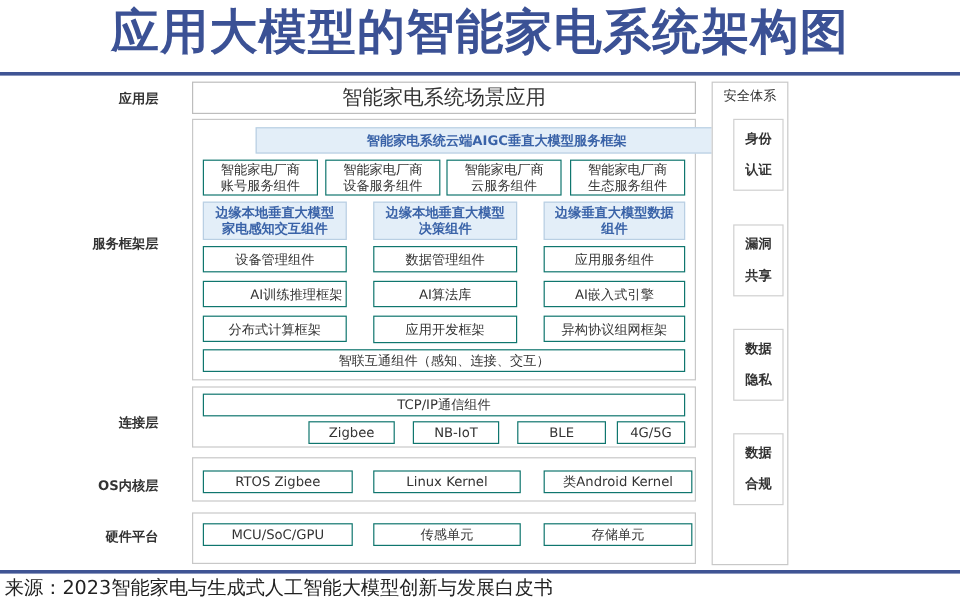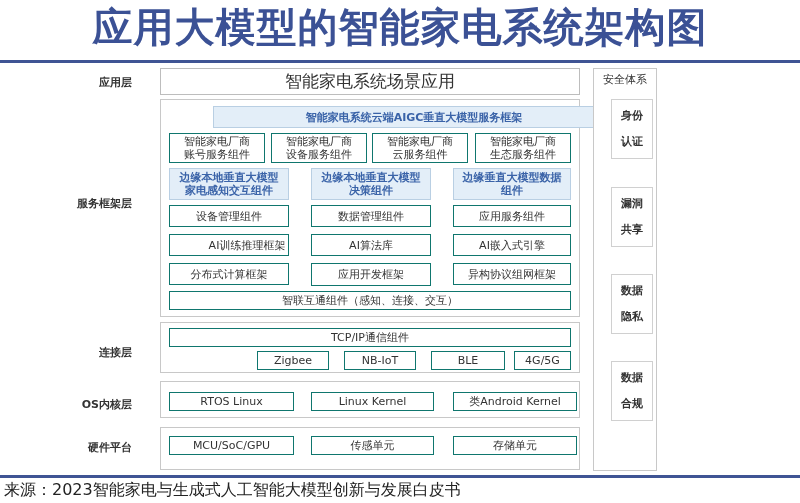--- a/index.html
+++ b/index.html
@@ -105,21 +105,21 @@
   <div class="box" style="left:8px; top:5px; width:402px; height:19px;">TCP/IP通信组件</div>
   <div class="box" style="left:8px; top:42px; width:72px; height:19px;margin-top:26px;">WI-FI</div>
   <div class="box" style="left:96px; top:28px; width:72px; height:19px;">Zigbee</div>
   <div class="box" style="left:183px; top:28px; width:72px; height:19px;">NB-IoT</div>
   <div class="box" style="left:270px; top:28px; width:74px; height:19px;">BLE</div>
   <div class="box" style="left:353px; top:28px; width:57px; height:19px;">4G/5G</div>
 </div>
 
 <div class="layer-label" style="left:52px; top:397px;">OS内核层</div>
 <div class="panel" style="left:160px; top:381px; width:420px; height:37px;">
-  <div class="box" style="left:8px; top:10px; width:125px; height:19px;">RTOS Linux</div>
+  <div class="box" style="left:8px; top:10px; width:125px; height:19px;">RTOS Zigbee</div>
   <div class="box" style="left:150px; top:10px; width:123px; height:19px;">Linux Kernel</div>
   <div class="box" style="left:292px; top:10px; width:124px; height:19px;">类Android Kernel</div>
 </div>
 
 <div class="layer-label" style="left:52px; top:440px;">硬件平台</div>
 <div class="panel" style="left:160px; top:427px; width:420px; height:43px;">
   <div class="box" style="left:8px; top:8px; width:125px; height:19px;">MCU/SoC/GPU</div>
   <div class="box" style="left:150px; top:8px; width:123px; height:19px;">传感单元</div>
   <div class="box" style="left:292px; top:8px; width:124px; height:19px;">存储单元</div>
 </div>

